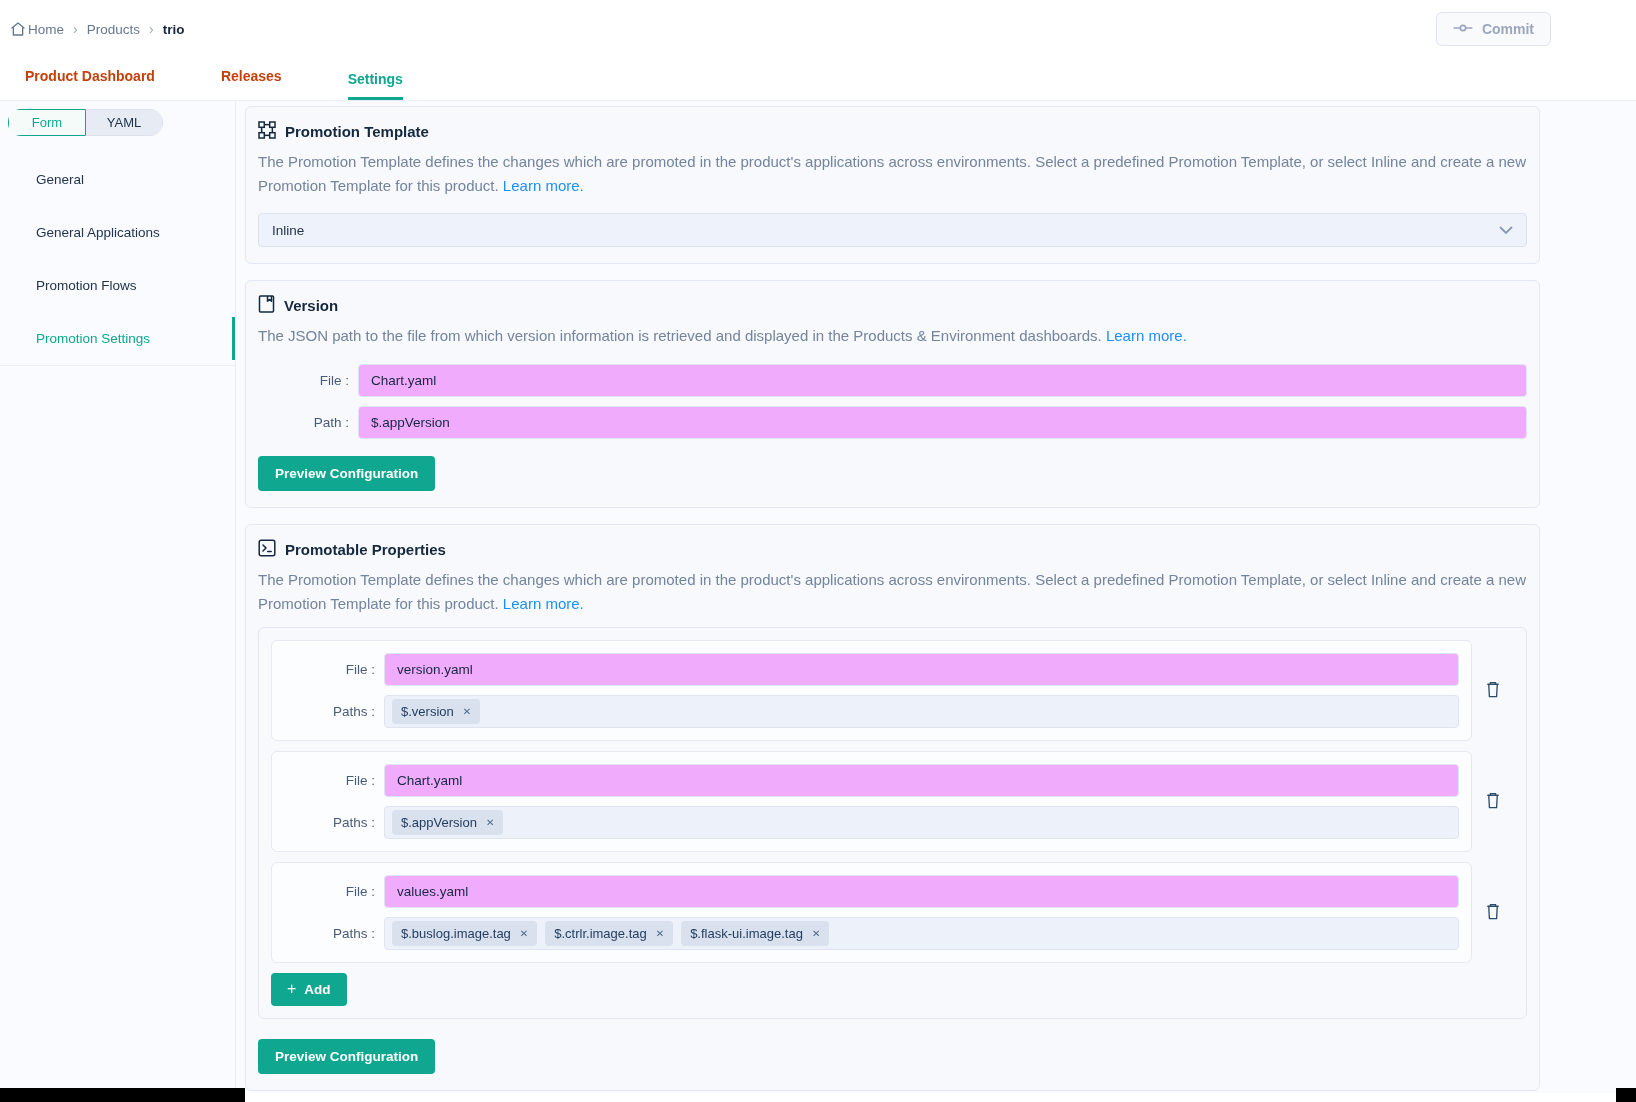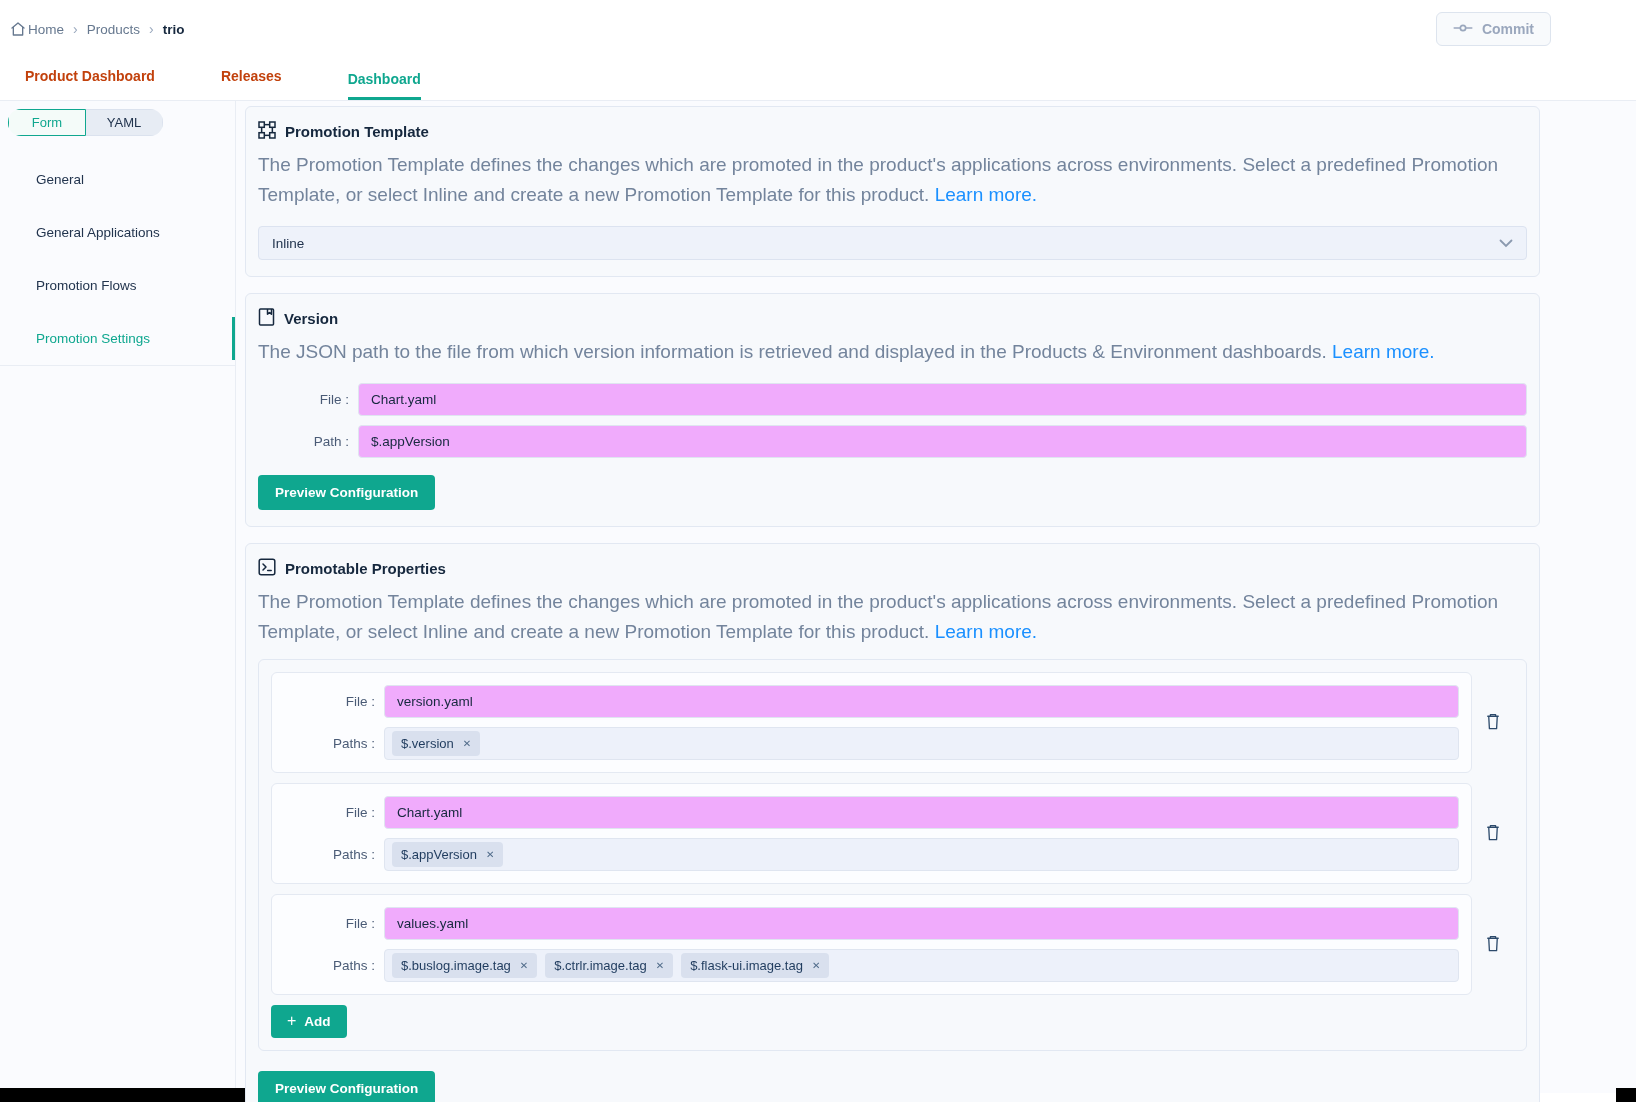--- a/index.html
+++ b/index.html
@@ -38,21 +38,21 @@
   .nav-item { position:relative; font-size:13.5px; color:#22344E; padding:19px 0 19px 36px; cursor:pointer; }
   .nav-item.active { color:#0FA78F; font-weight:400; }
   .nav-item.active::after { content:""; position:absolute; right:0; top:5px; bottom:5px;
     width:3px; background:#0FA78F; }
 
   
   .main { flex:1; padding:5px 96px 0 9px; }
   .card { background:#f7f9fc; border:1px solid #e2e8f2; border-radius:6px;
     padding:14px 12px 16px; margin-bottom:16px; }
   .card-title { display:flex; align-items:center; gap:9px; font-size:15px; font-weight:700; color:#16283E; }
-  .card-desc { margin-top:8px; font-size:19px; line-height:1.58; color:#73849C; }
+  .card-desc { margin-top:8px; font-size:15px; line-height:1.58; color:#73849C; }
   .learn-more { color:#1A90FF; text-decoration:none; cursor:pointer; }
 
   .select { margin-top:16px; height:34px; background:#eef2fa; border:1px solid #dce3f0;
     border-radius:4px; display:flex; align-items:center; justify-content:space-between;
     padding:0 13px; font-size:13.5px; color:#22344E; cursor:pointer; }
 
   .field-row { display:flex; align-items:center; margin-top:9px; }
   .field-label { width:100px; text-align:right; padding-right:9px; font-size:13.5px; color:#4A5B76; }
   .text-input { flex:1; height:33px; background:#f0abfc; border:1px solid #dfe5f0; border-radius:4px;
     padding:0 12px; font-size:13.5px; color:#16283E; font-family:inherit; outline:none; }
@@ -104,21 +104,21 @@
           <line x1="16" y1="7" x2="22.5" y2="7"></line>
         </svg>
     </span>
     <span>Commit</span>
   </button>
 </div>
 
 <div class="tabs">
   <div class="tab">Product Dashboard</div>
   <div class="tab">Releases</div>
-  <div class="tab active">Dashboard</div>
+  <div class="tab active">Settings</div>
 </div>
 
 <div class="layout">
 
   <aside class="sidebar">
     <div class="toggle">
       <div class="seg active">Form</div>
       <div class="seg">YAML</div>
     </div>
     <div class="side-nav">

